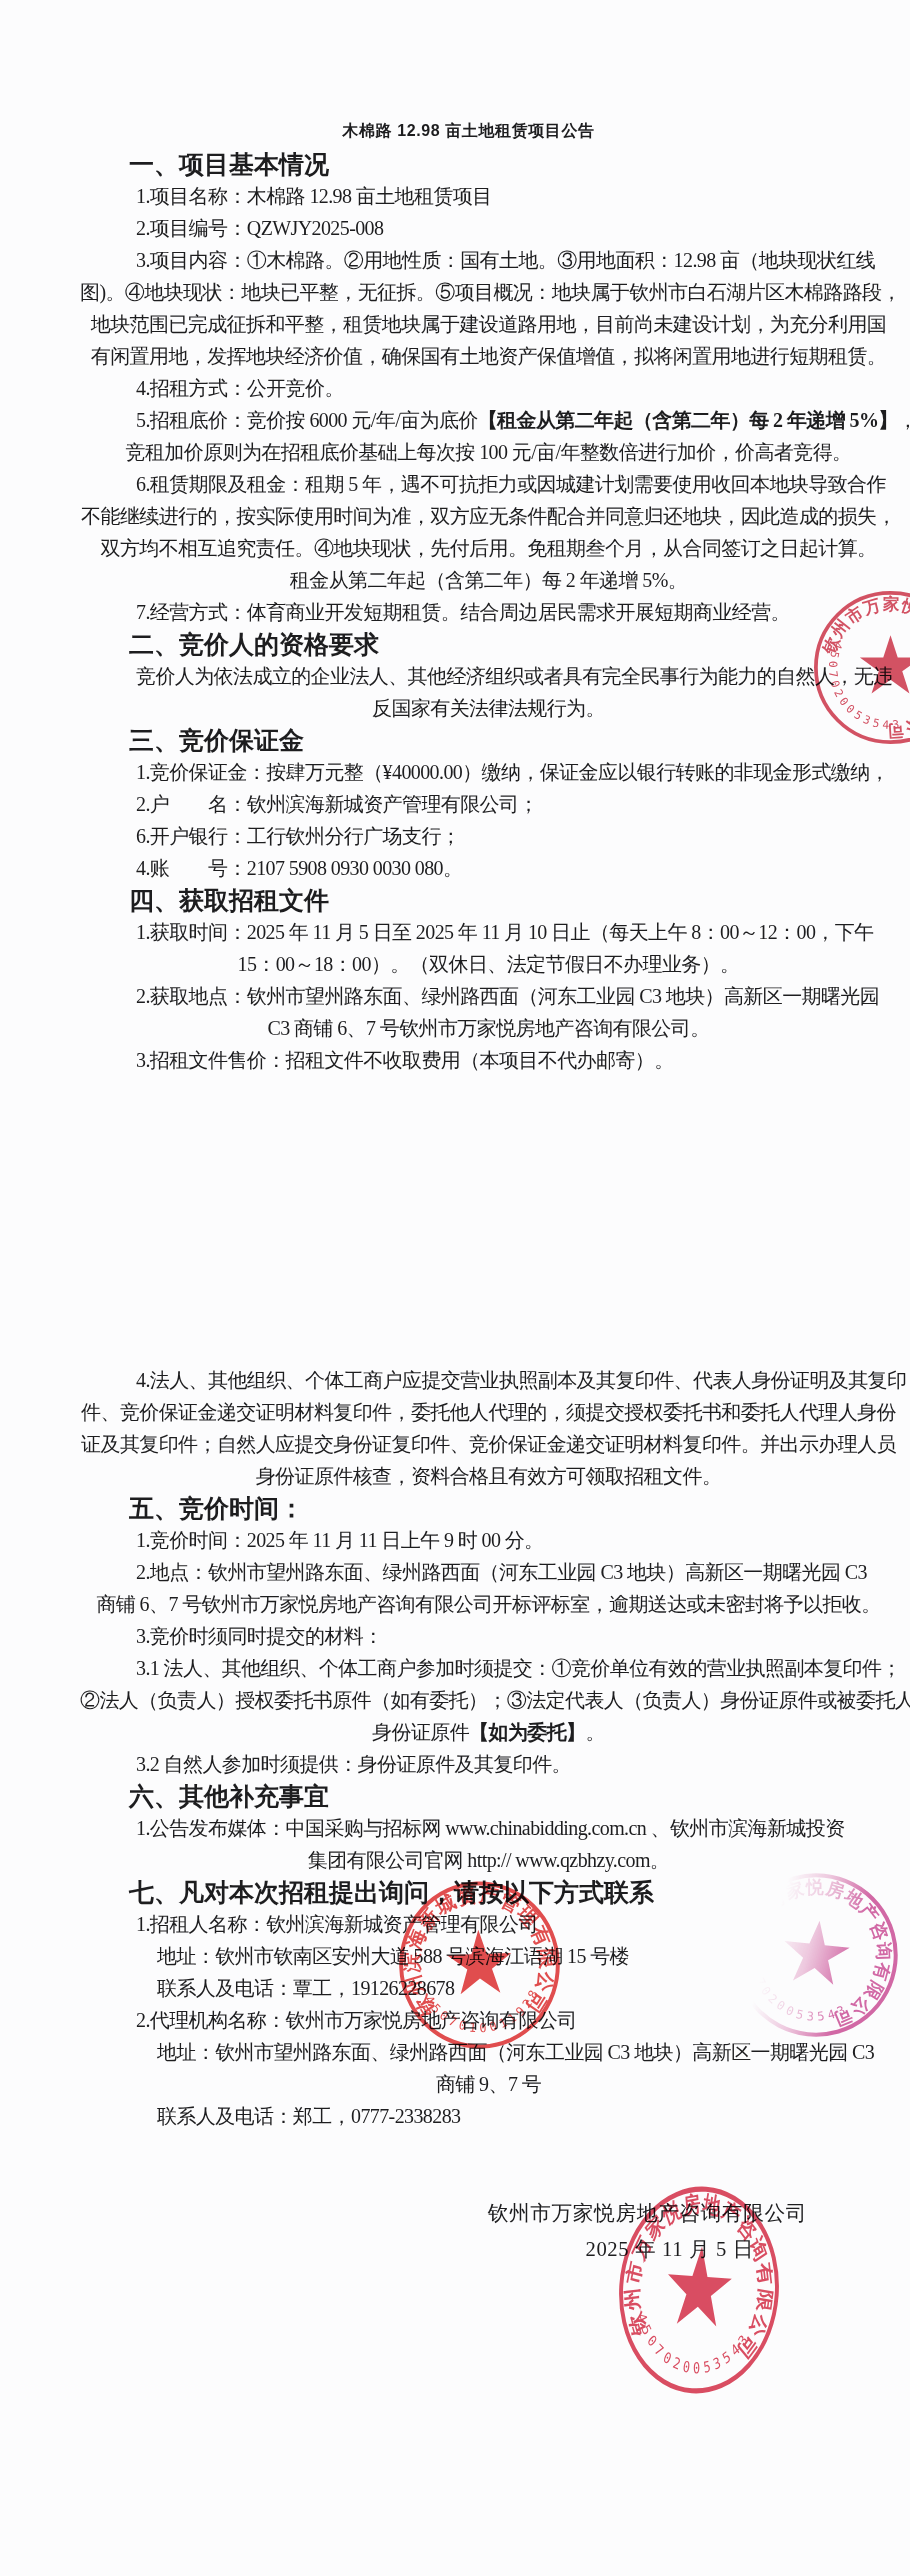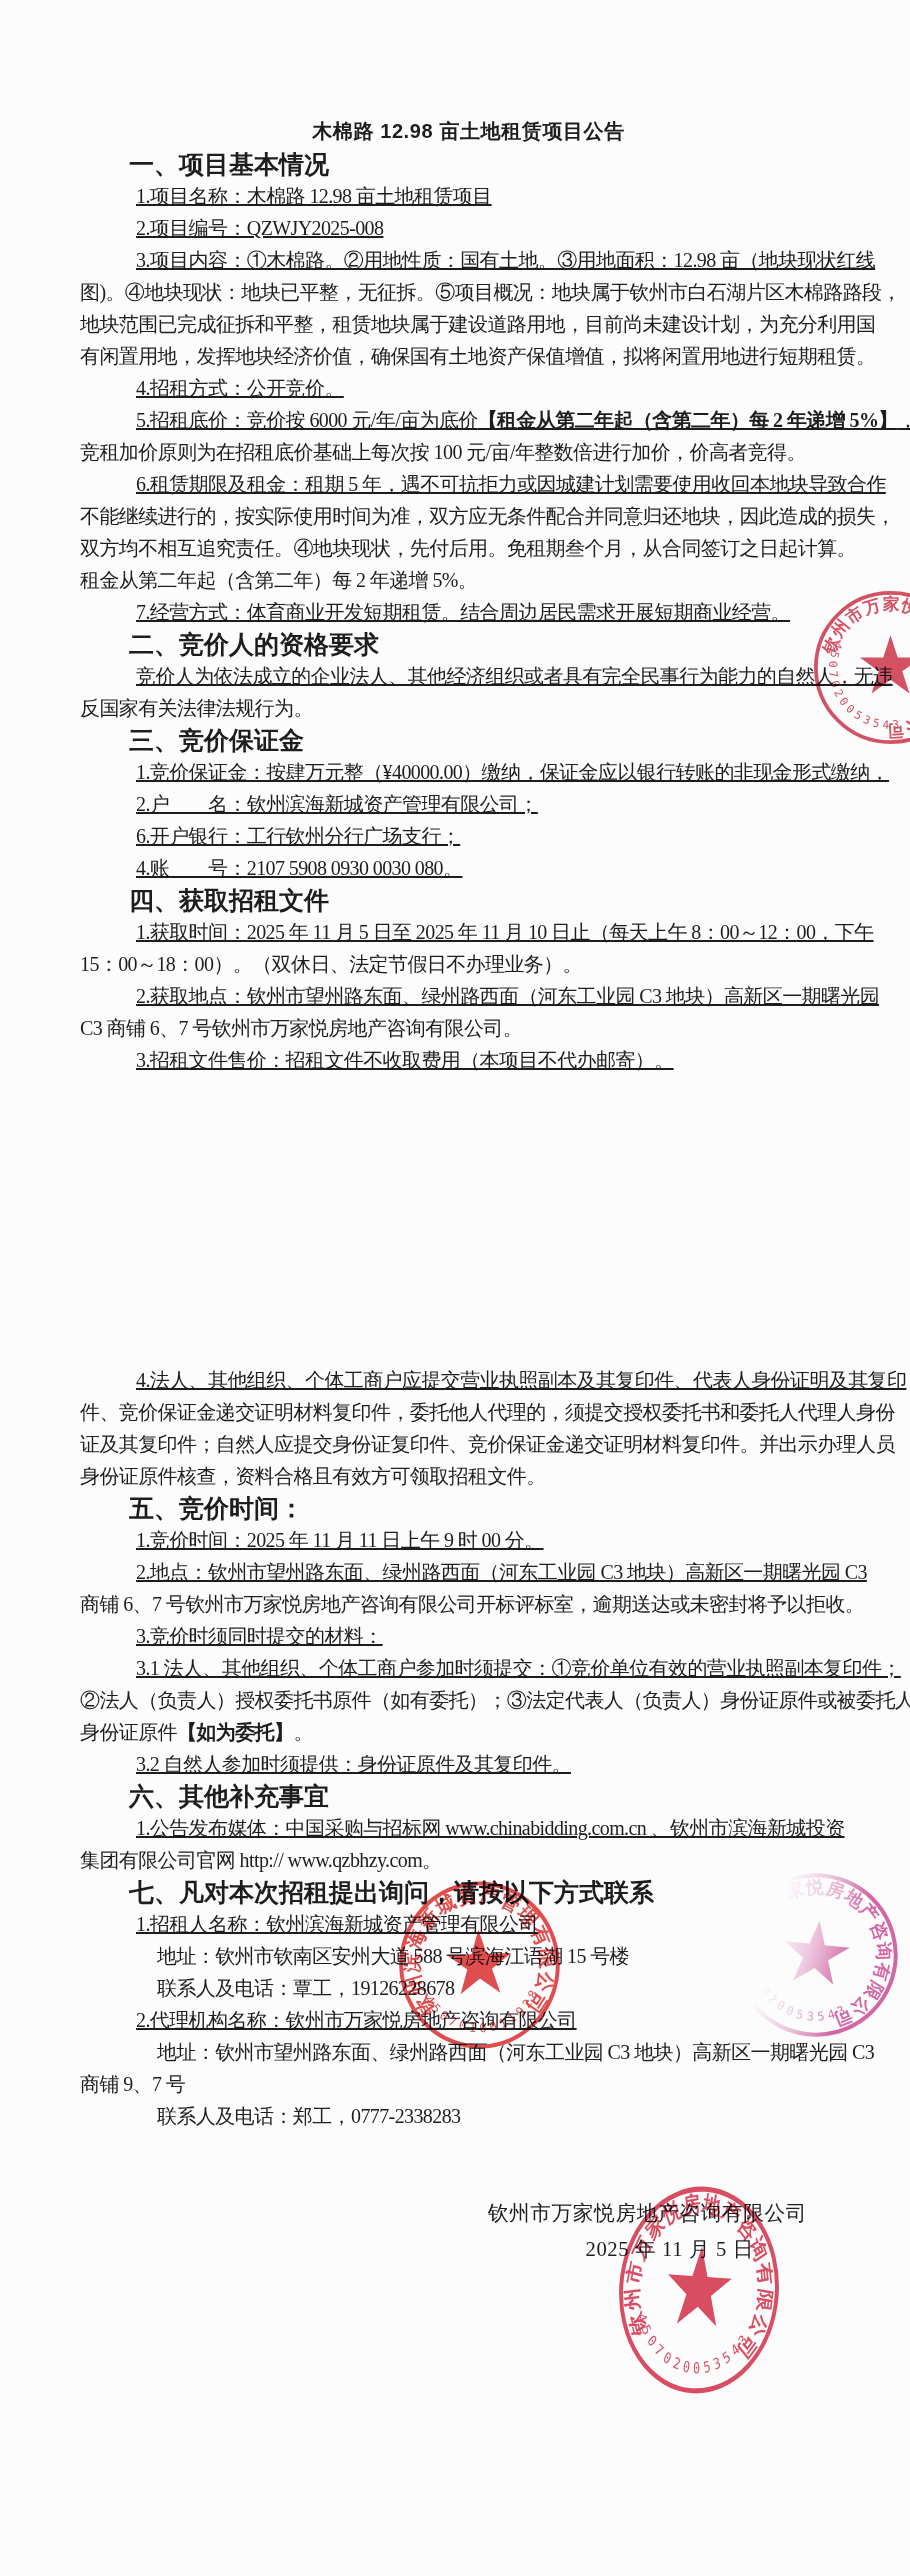--- a/index.html
+++ b/index.html
@@ -12,39 +12,39 @@
     color:#1d1d1f;
   }
   .content{
     position:absolute;left:80px;top:114px;width:817px;
   }
   .title{
     text-align:center;
     padding-right:40px;
     font-family:"Liberation Sans","DejaVu Sans",sans-serif;
     font-weight:bold;
-    font-size:20px;
+    font-size:16px;
     line-height:34px;
     letter-spacing:0.6px;
     white-space:nowrap;
   }
   .ln{
     height:32px;line-height:32px;
     font-size:20px;letter-spacing:-0.6px;
     white-space:nowrap;
   }
   .hd{
     padding-left:49px;
     font-family:"Liberation Sans","DejaVu Sans",sans-serif;
     font-weight:bold;
     font-size:25px;letter-spacing:0;
   }
-  .ind{padding-left:56px;text-decoration:underline;}
+  .ind{padding-left:56px;}
   .addr{padding-left:77px;}
-  .flush{padding-left:0;}
+  .flush{padding-left:0;text-align:center;}
   .b{font-weight:bold;}
   .pagegap{height:288px;}
   .sig{
     text-align:right;
     font-size:20.7px;
     height:36px;line-height:36px;
     letter-spacing:0.6px;
     white-space:nowrap;
   }
   .sig-company{margin-top:63px;padding-right:90px;}

